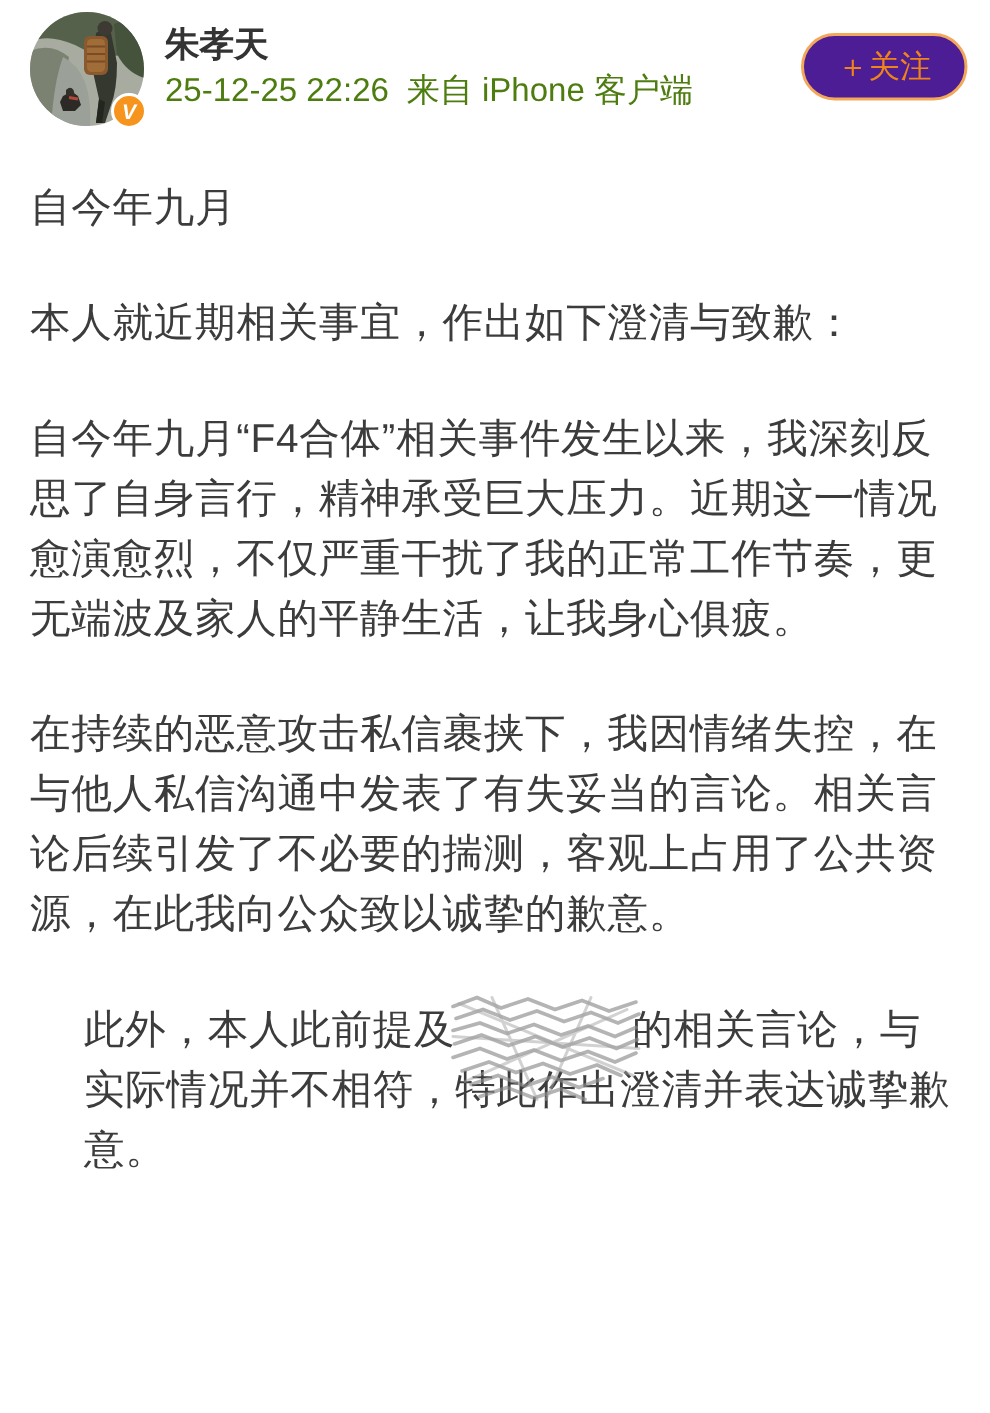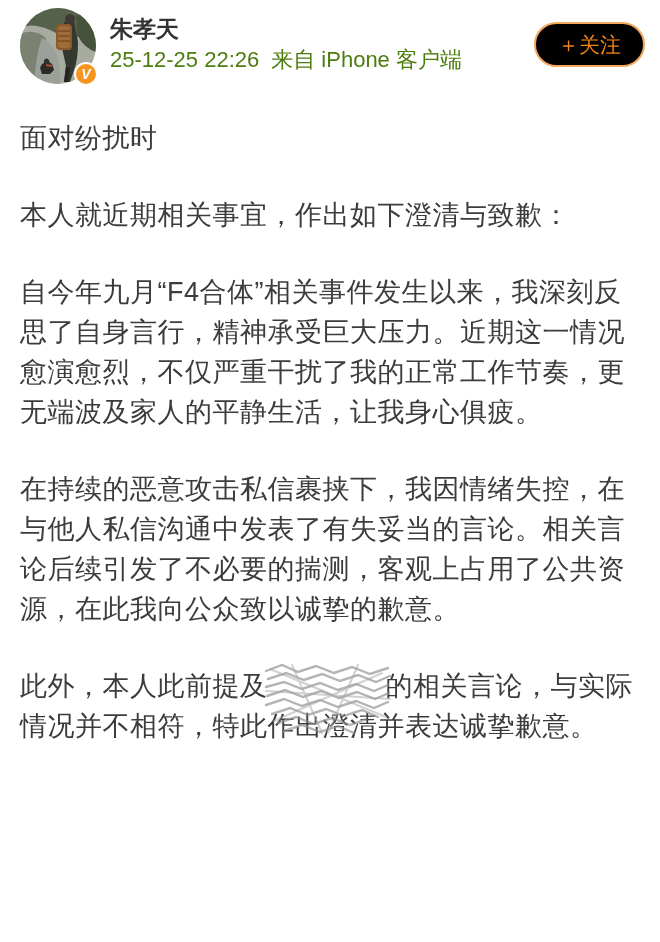--- a/index.html
+++ b/index.html
@@ -57,42 +57,42 @@
     line-height: 28px;
     margin-top: 2px;
     white-space: nowrap;
   }
   .meta-line .src { margin-left: 12px; cursor: pointer; }
   .follow-btn {
     position: absolute;
     right: 15px; top: 22px;
     height: 45px;
     padding: 0 22px;
-    background: #000000;
+    background: #4c1d95;
     border: 2px solid #f3a75a;
     border-radius: 23px;
     color: #f08418;
     font-size: 21px;
     font-family: "Liberation Sans", "DejaVu Sans", sans-serif;
     cursor: pointer;
     line-height: 41px;
   }
 
   
   .post-body {
     padding: 14px 20px 30px 20px;
   }
   .post-body p {
     font-size: 27px;
     line-height: 40px;
     color: #3c3c3c;
     margin-bottom: 37px;
     letter-spacing: 0.5px;
   }
-  .post-body p:last-child { margin-bottom: 0; }
+  .post-body p:last-child { margin-bottom: 0; margin-left: 36px; }
 
   
   .redacted {
     display: inline-block;
     width: 118px;
     height: 30px;
     position: relative;
     vertical-align: -4px;
   }
   .redacted svg {
@@ -136,21 +136,21 @@
 
     <div class="user-meta">
       <div class="username">朱孝天</div>
       <div class="meta-line"><span>25-12-25 22:26</span><span class="src">来自 iPhone 客户端</span></div>
     </div>
 
     <button class="follow-btn">＋关注</button>
   </header>
 
   <main class="post-body">
-    <p>面对纷扰时</p>
+    <p>自今年九月</p>
     <p>本人就近期相关事宜，作出如下澄清与致歉：</p>
     <p>自今年九月“F4合体”相关事件发生以来，我深刻反思了自身言行，精神承受巨大压力。近期这一情况愈演愈烈，不仅严重干扰了我的正常工作节奏，更无端波及家人的平静生活，让我身心俱疲。</p>
     <p>在持续的恶意攻击私信裹挟下，我因情绪失控，在与他人私信沟通中发表了有失妥当的言论。相关言论后续引发了不必要的揣测，客观上占用了公共资源，在此我向公众致以诚挚的歉意。</p>
     <p><span>此外，本人此前提及</span><span class="redacted"><svg viewBox="0 0 132 80" xmlns="http://www.w3.org/2000/svg">
         <g fill="none" stroke="#8d8d8d" stroke-width="2.4" stroke-linecap="round" opacity="0.65">
           <polyline points="4,12 20,6 36,13 54,7 72,14 90,8 108,15 126,9"></polyline>
           <polyline points="6,20 24,14 42,21 60,15 78,22 96,16 114,23 128,17"></polyline>
           <polyline points="4,28 22,23 40,30 58,24 76,31 94,25 112,32 126,26"></polyline>
           <polyline points="5,37 23,31 41,38 59,32 77,39 95,33 113,40 127,34"></polyline>
           <polyline points="4,46 22,40 40,47 58,41 76,48 94,42 112,49 126,43"></polyline>

